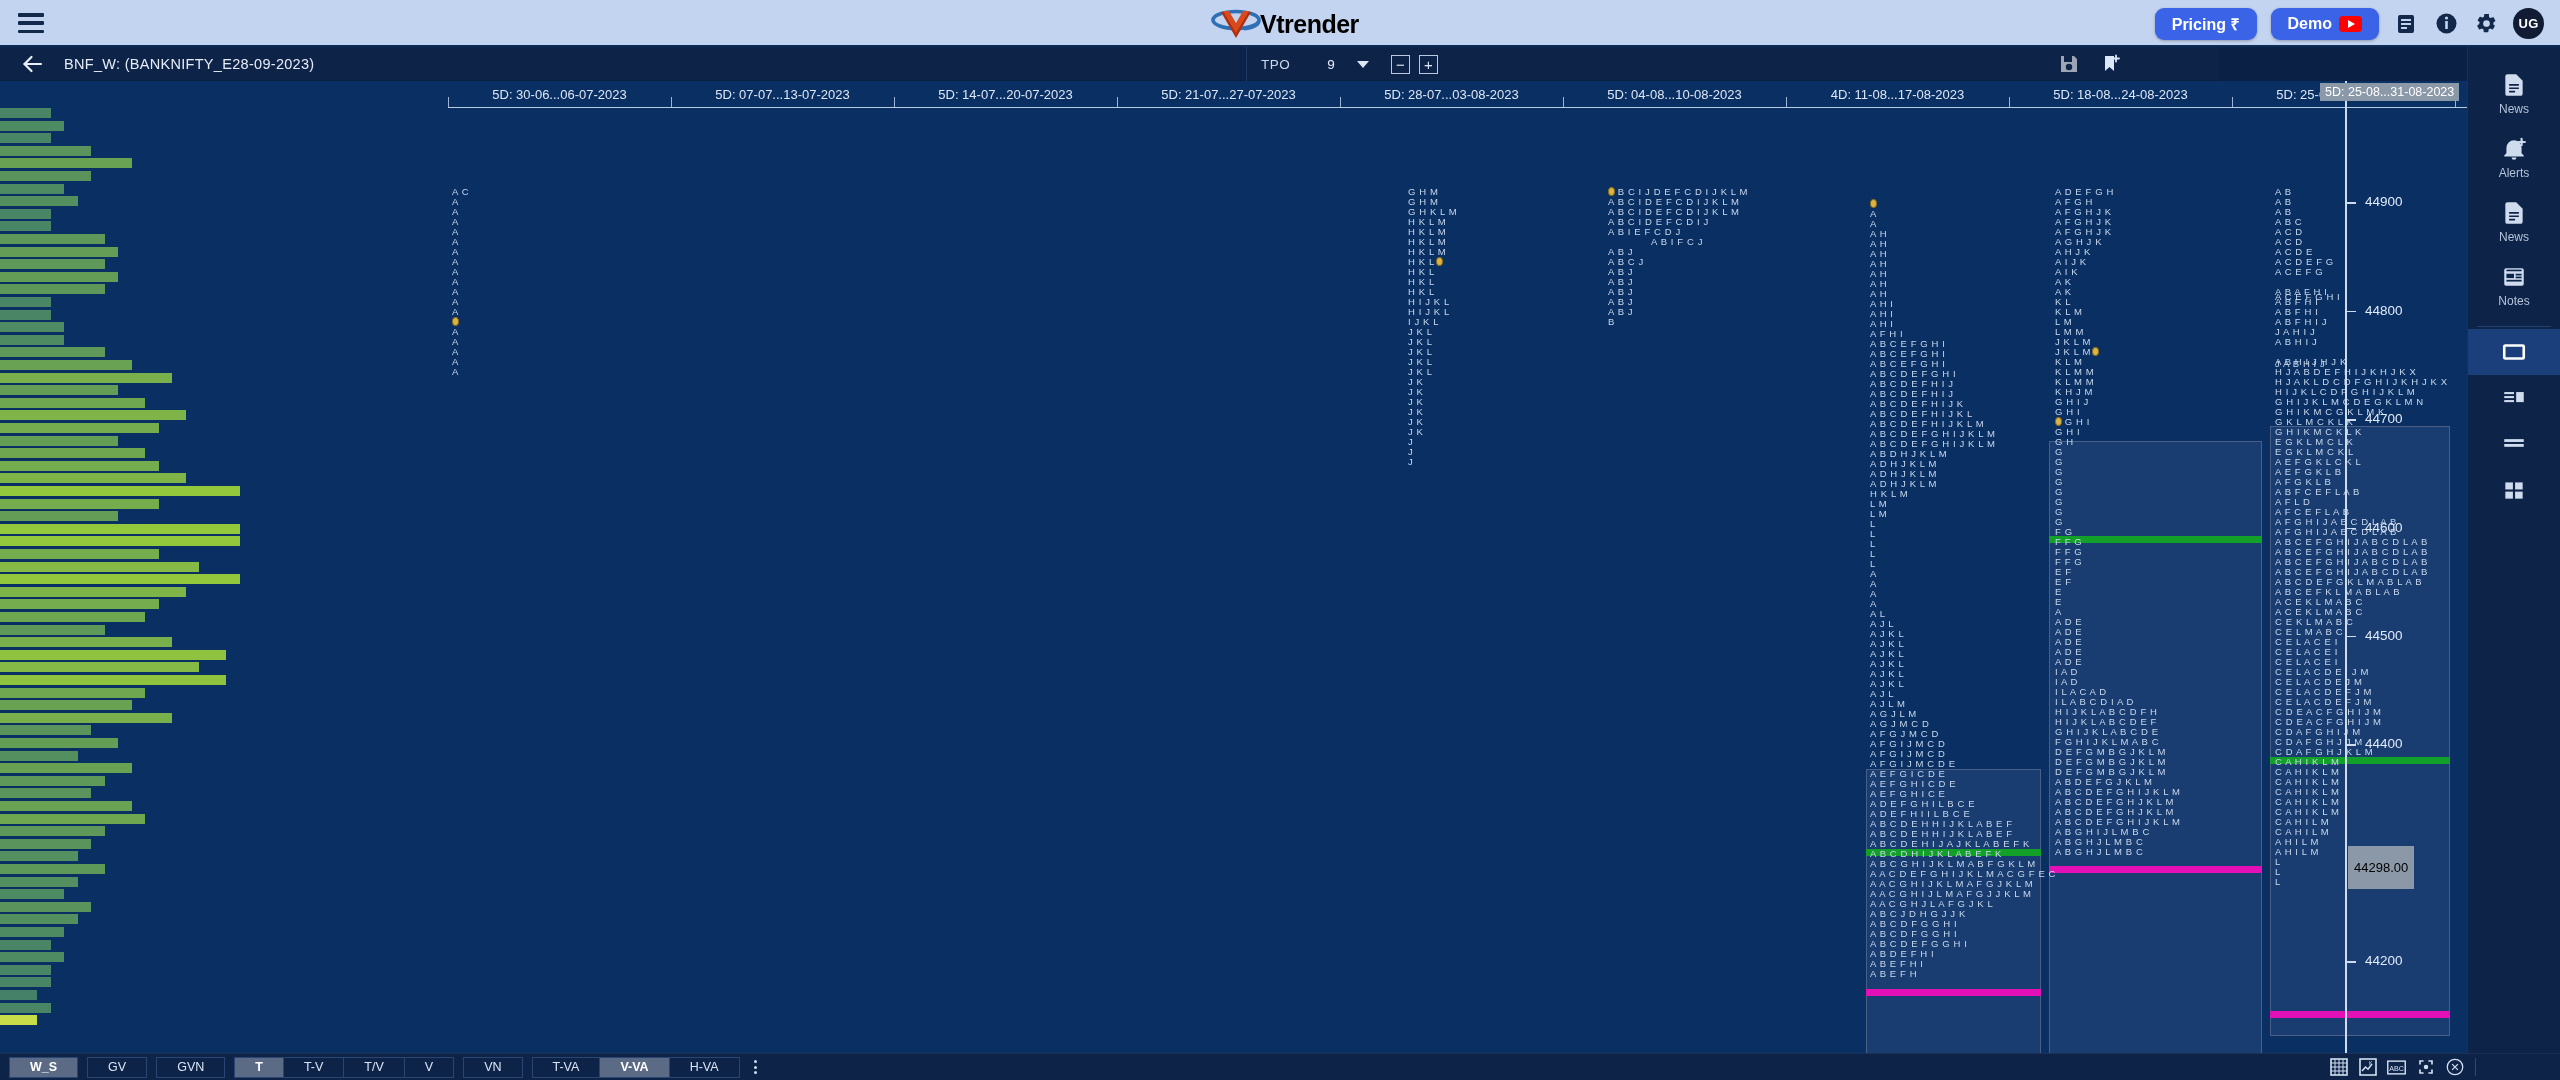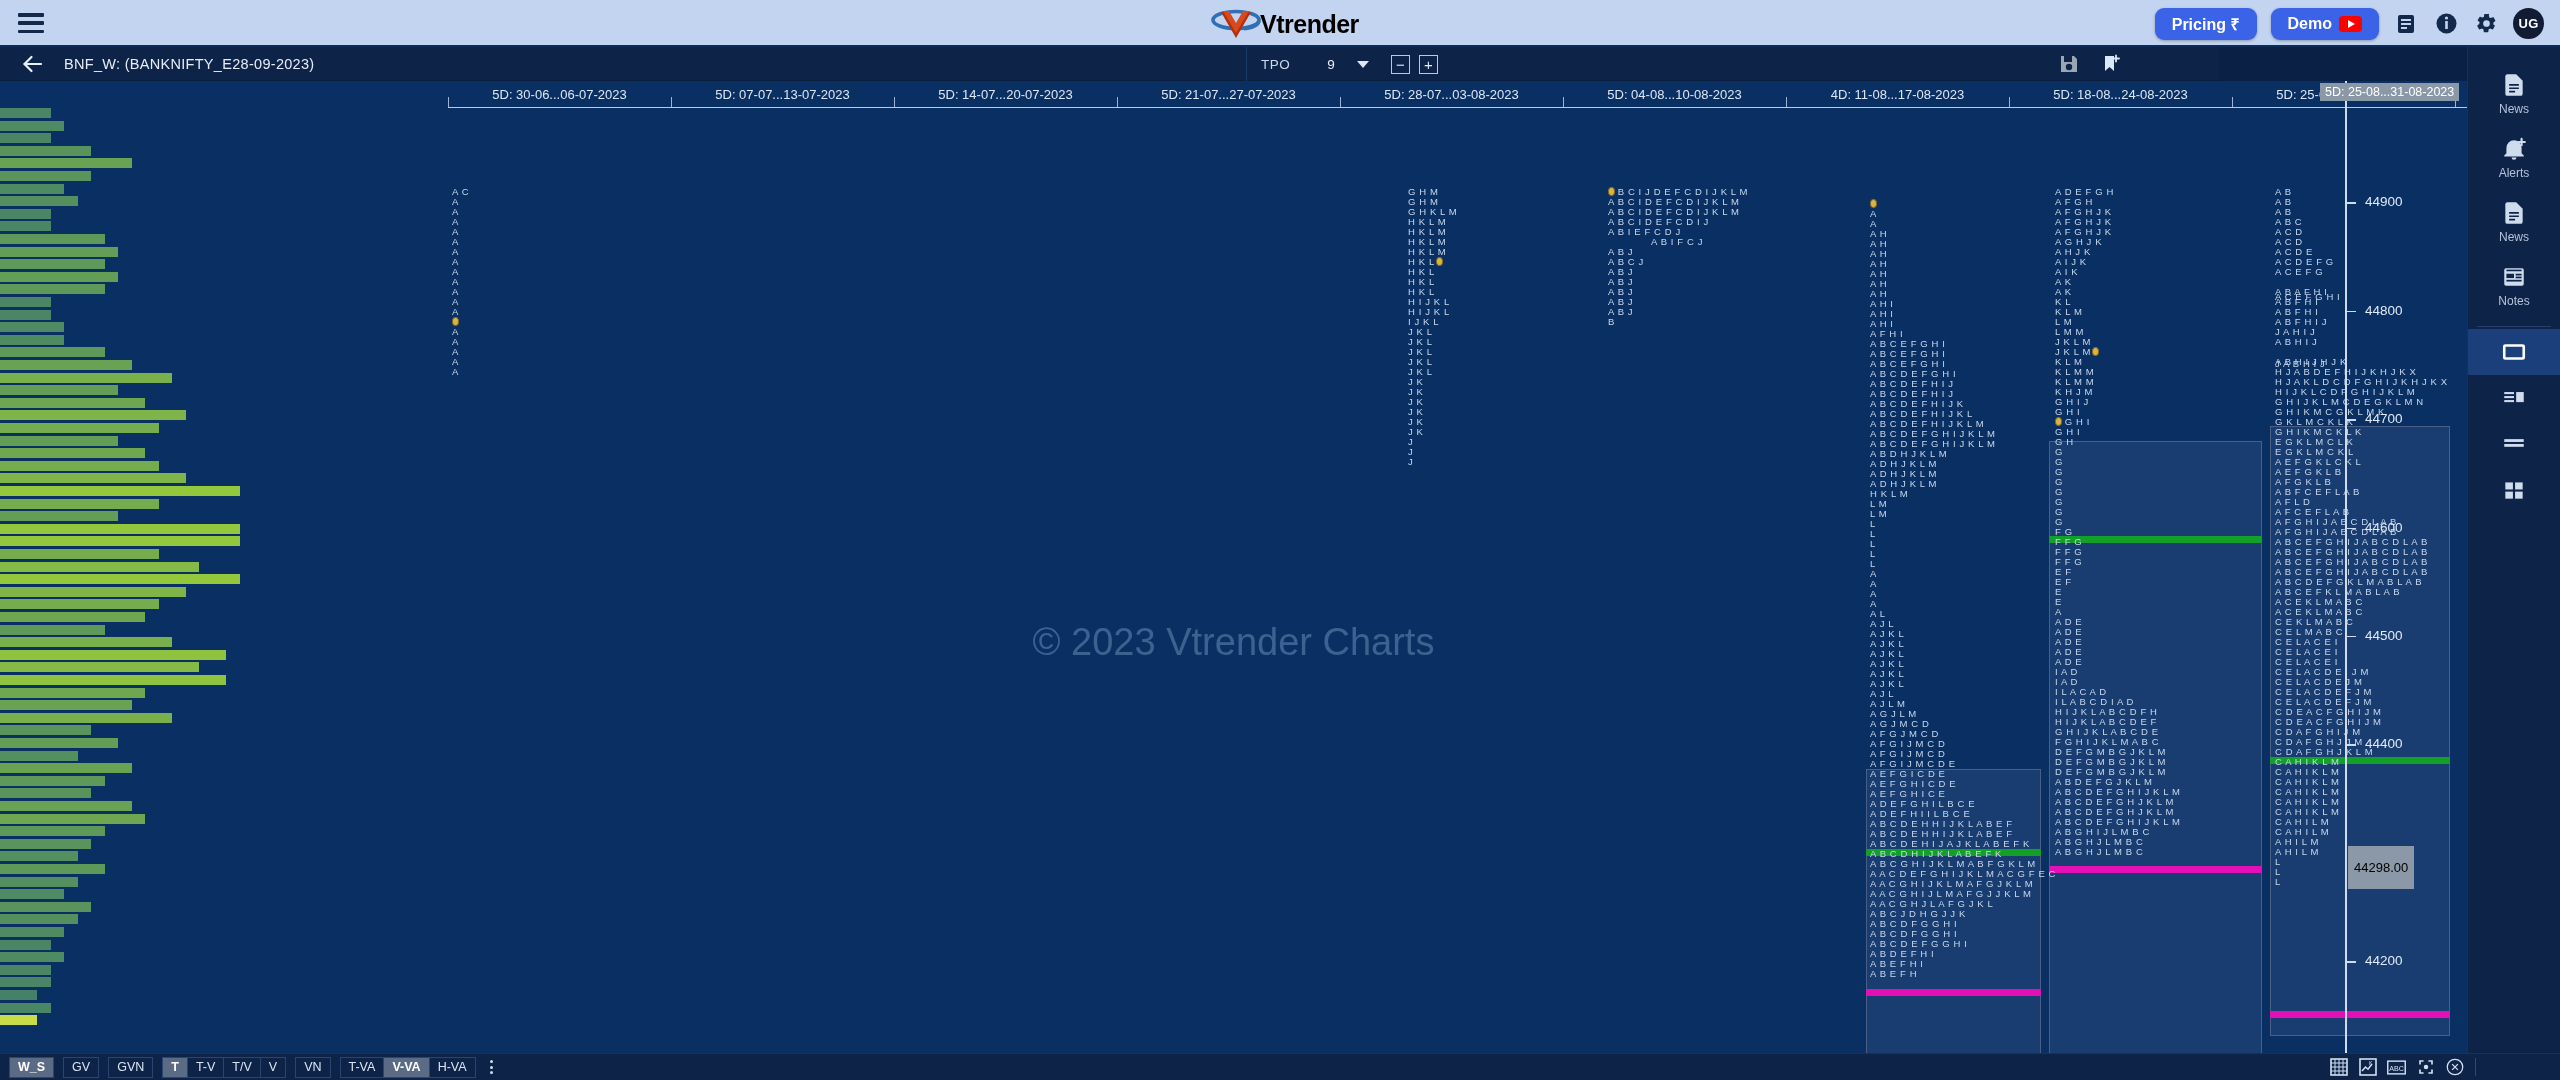--- a/index.html
+++ b/index.html
@@ -167,21 +167,21 @@
   }
 
   
   #bottom-bar {
     position: absolute; left: 0; bottom: 0; width: 2560px; height: 27px;
     background: #0d2348; border-top: 1px solid #1b3052;
     display: flex; align-items: center;
   }
   .bb-group { display: flex; margin-left: 9px; }
   .bb-btn {
-    color: #dbe5f5; font-size: 12.5px; height: 21px; padding: 0 8px;
+    color: #dbe5f5; font-size: 12.5px; height: 21px; padding: 0 20px;
     border: 1px solid #2a4571; background: transparent;
     display: flex; align-items: center; justify-content: center;
     cursor: pointer; font-family: "Liberation Sans", sans-serif;
     white-space: nowrap;
   }
   .bb-btn.active { background: #5c6b85; color: #fff; font-weight: bold; }
   .bb-group.joined .bb-btn { border-right: none; }
   .bb-group.joined .bb-btn:last-child { border-right: 1px solid #2a4571; }
   #bb-kebab { margin-left: 14px; display: flex; flex-direction: column; gap: 2.5px; cursor: pointer; }
   #bb-kebab i { width: 3px; height: 3px; background: #cfdcf0; border-radius: 50%; }
@@ -337,21 +337,20 @@
         <rect x="4" y="5" width="7" height="6.5" fill="#cfdcee"></rect>
         <rect x="13" y="5" width="7" height="6.5" fill="#cfdcee"></rect>
         <rect x="4" y="13.5" width="7" height="6.5" fill="#cfdcee"></rect>
         <rect x="13" y="13.5" width="7" height="6.5" fill="#cfdcee"></rect>
       </svg>
   </div>
 </div>
 
 <div id="chart-area">
 
-  <div id="watermark">© 2023 Vtrender Charts</div>
 
   <div id="date-strip">
       <div class="date-cell" style="left: 448px; width: 223px;">5D: 30-06...06-07-2023</div>
       <div class="date-tick" style="left: 448px;"></div>
       <div class="date-cell" style="left: 671px; width: 223px;">5D: 07-07...13-07-2023</div>
       <div class="date-tick" style="left: 671px;"></div>
       <div class="date-cell" style="left: 894px; width: 223px;">5D: 14-07...20-07-2023</div>
       <div class="date-tick" style="left: 894px;"></div>
       <div class="date-cell" style="left: 1117px; width: 223px;">5D: 21-07...27-07-2023</div>
       <div class="date-tick" style="left: 1117px;"></div>

